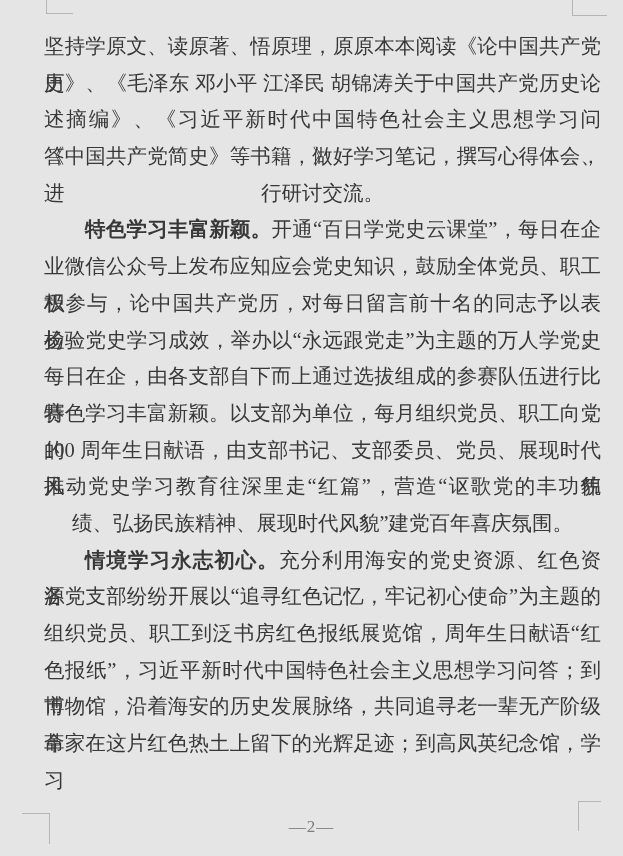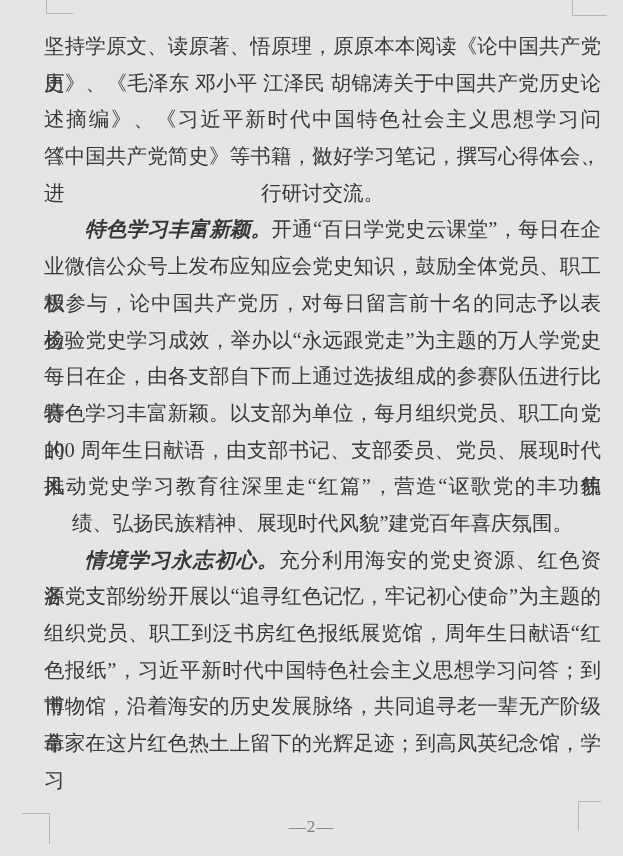--- a/index.html
+++ b/index.html
@@ -49,21 +49,21 @@
     white-space: nowrap;
     text-align: center;
   }
   .line.just {
     white-space: normal;
     text-align: justify;
     text-align-last: justify;
     text-justify: inter-character;
   }
   .line.indent { text-indent: 2em; }
-  .lead { font-weight: bold; font-style: italic; }
+  .lead { font-weight: bold; }
   .pagenum {
     position: absolute;
     left: 0; top: 817px;
     width: 623px;
     text-align: center;
     color: #7d7d7d;
     font-size: 17px;
     line-height: 20px;
     letter-spacing: 1px;
   }

